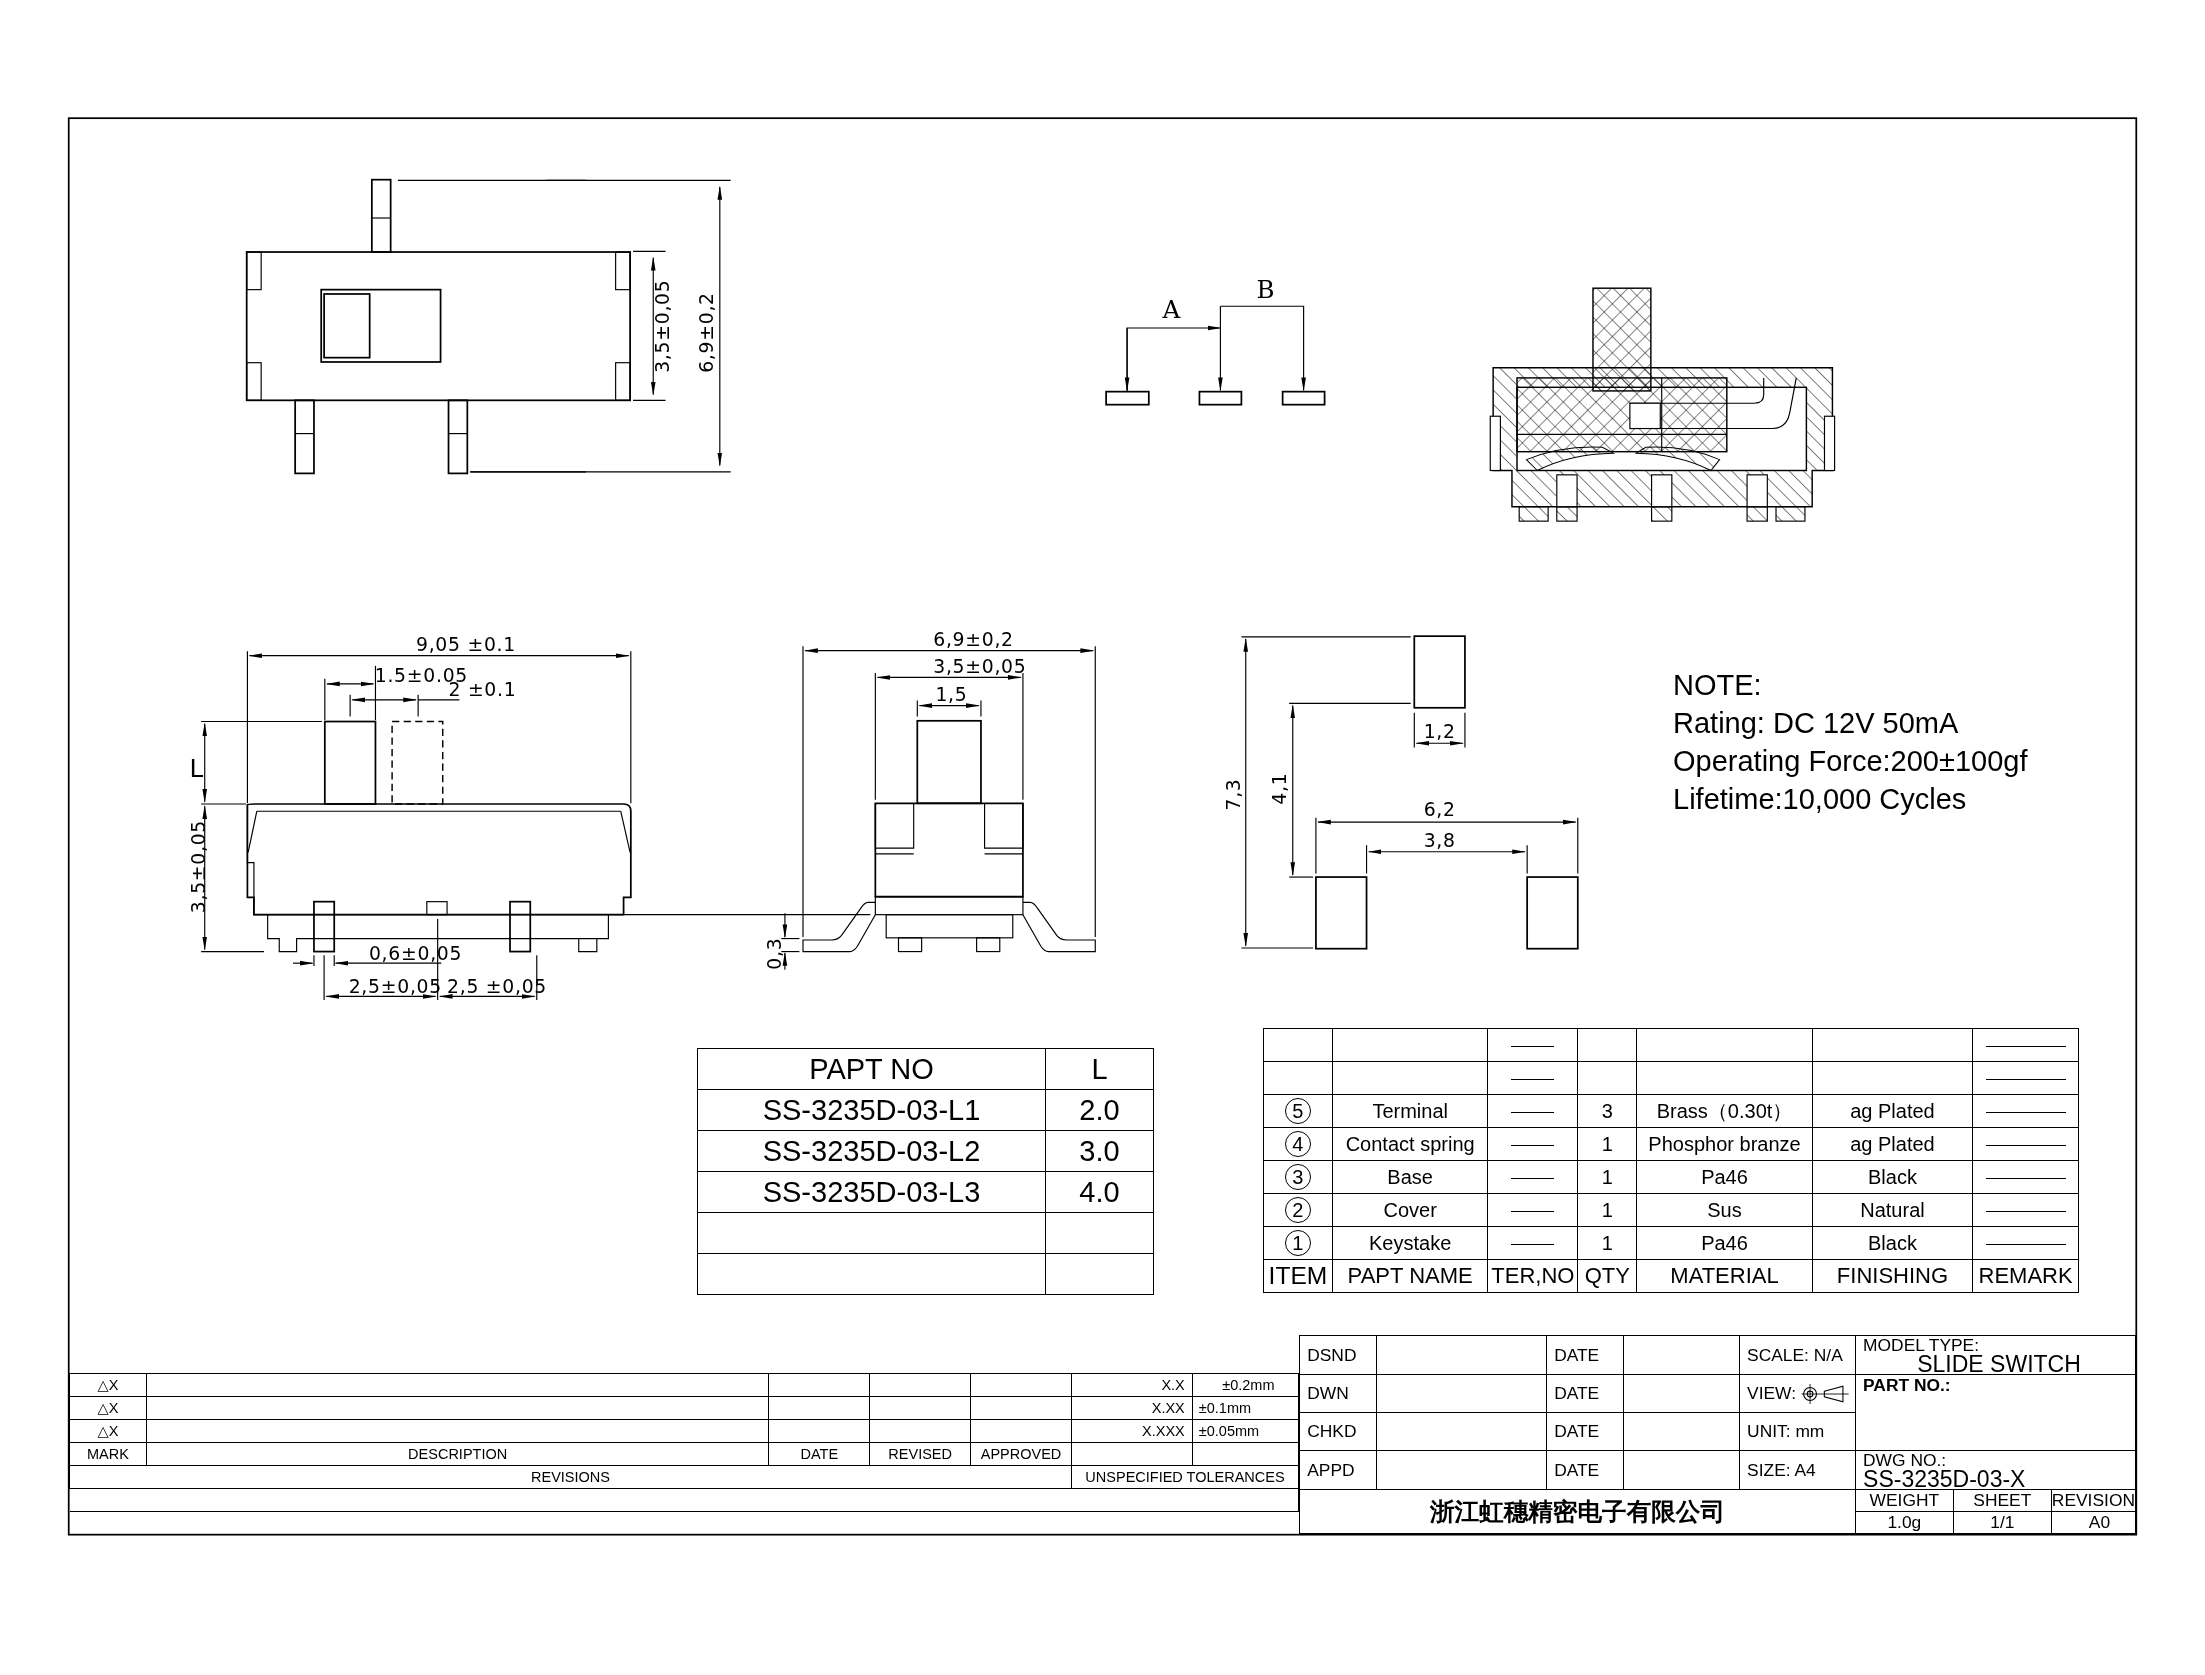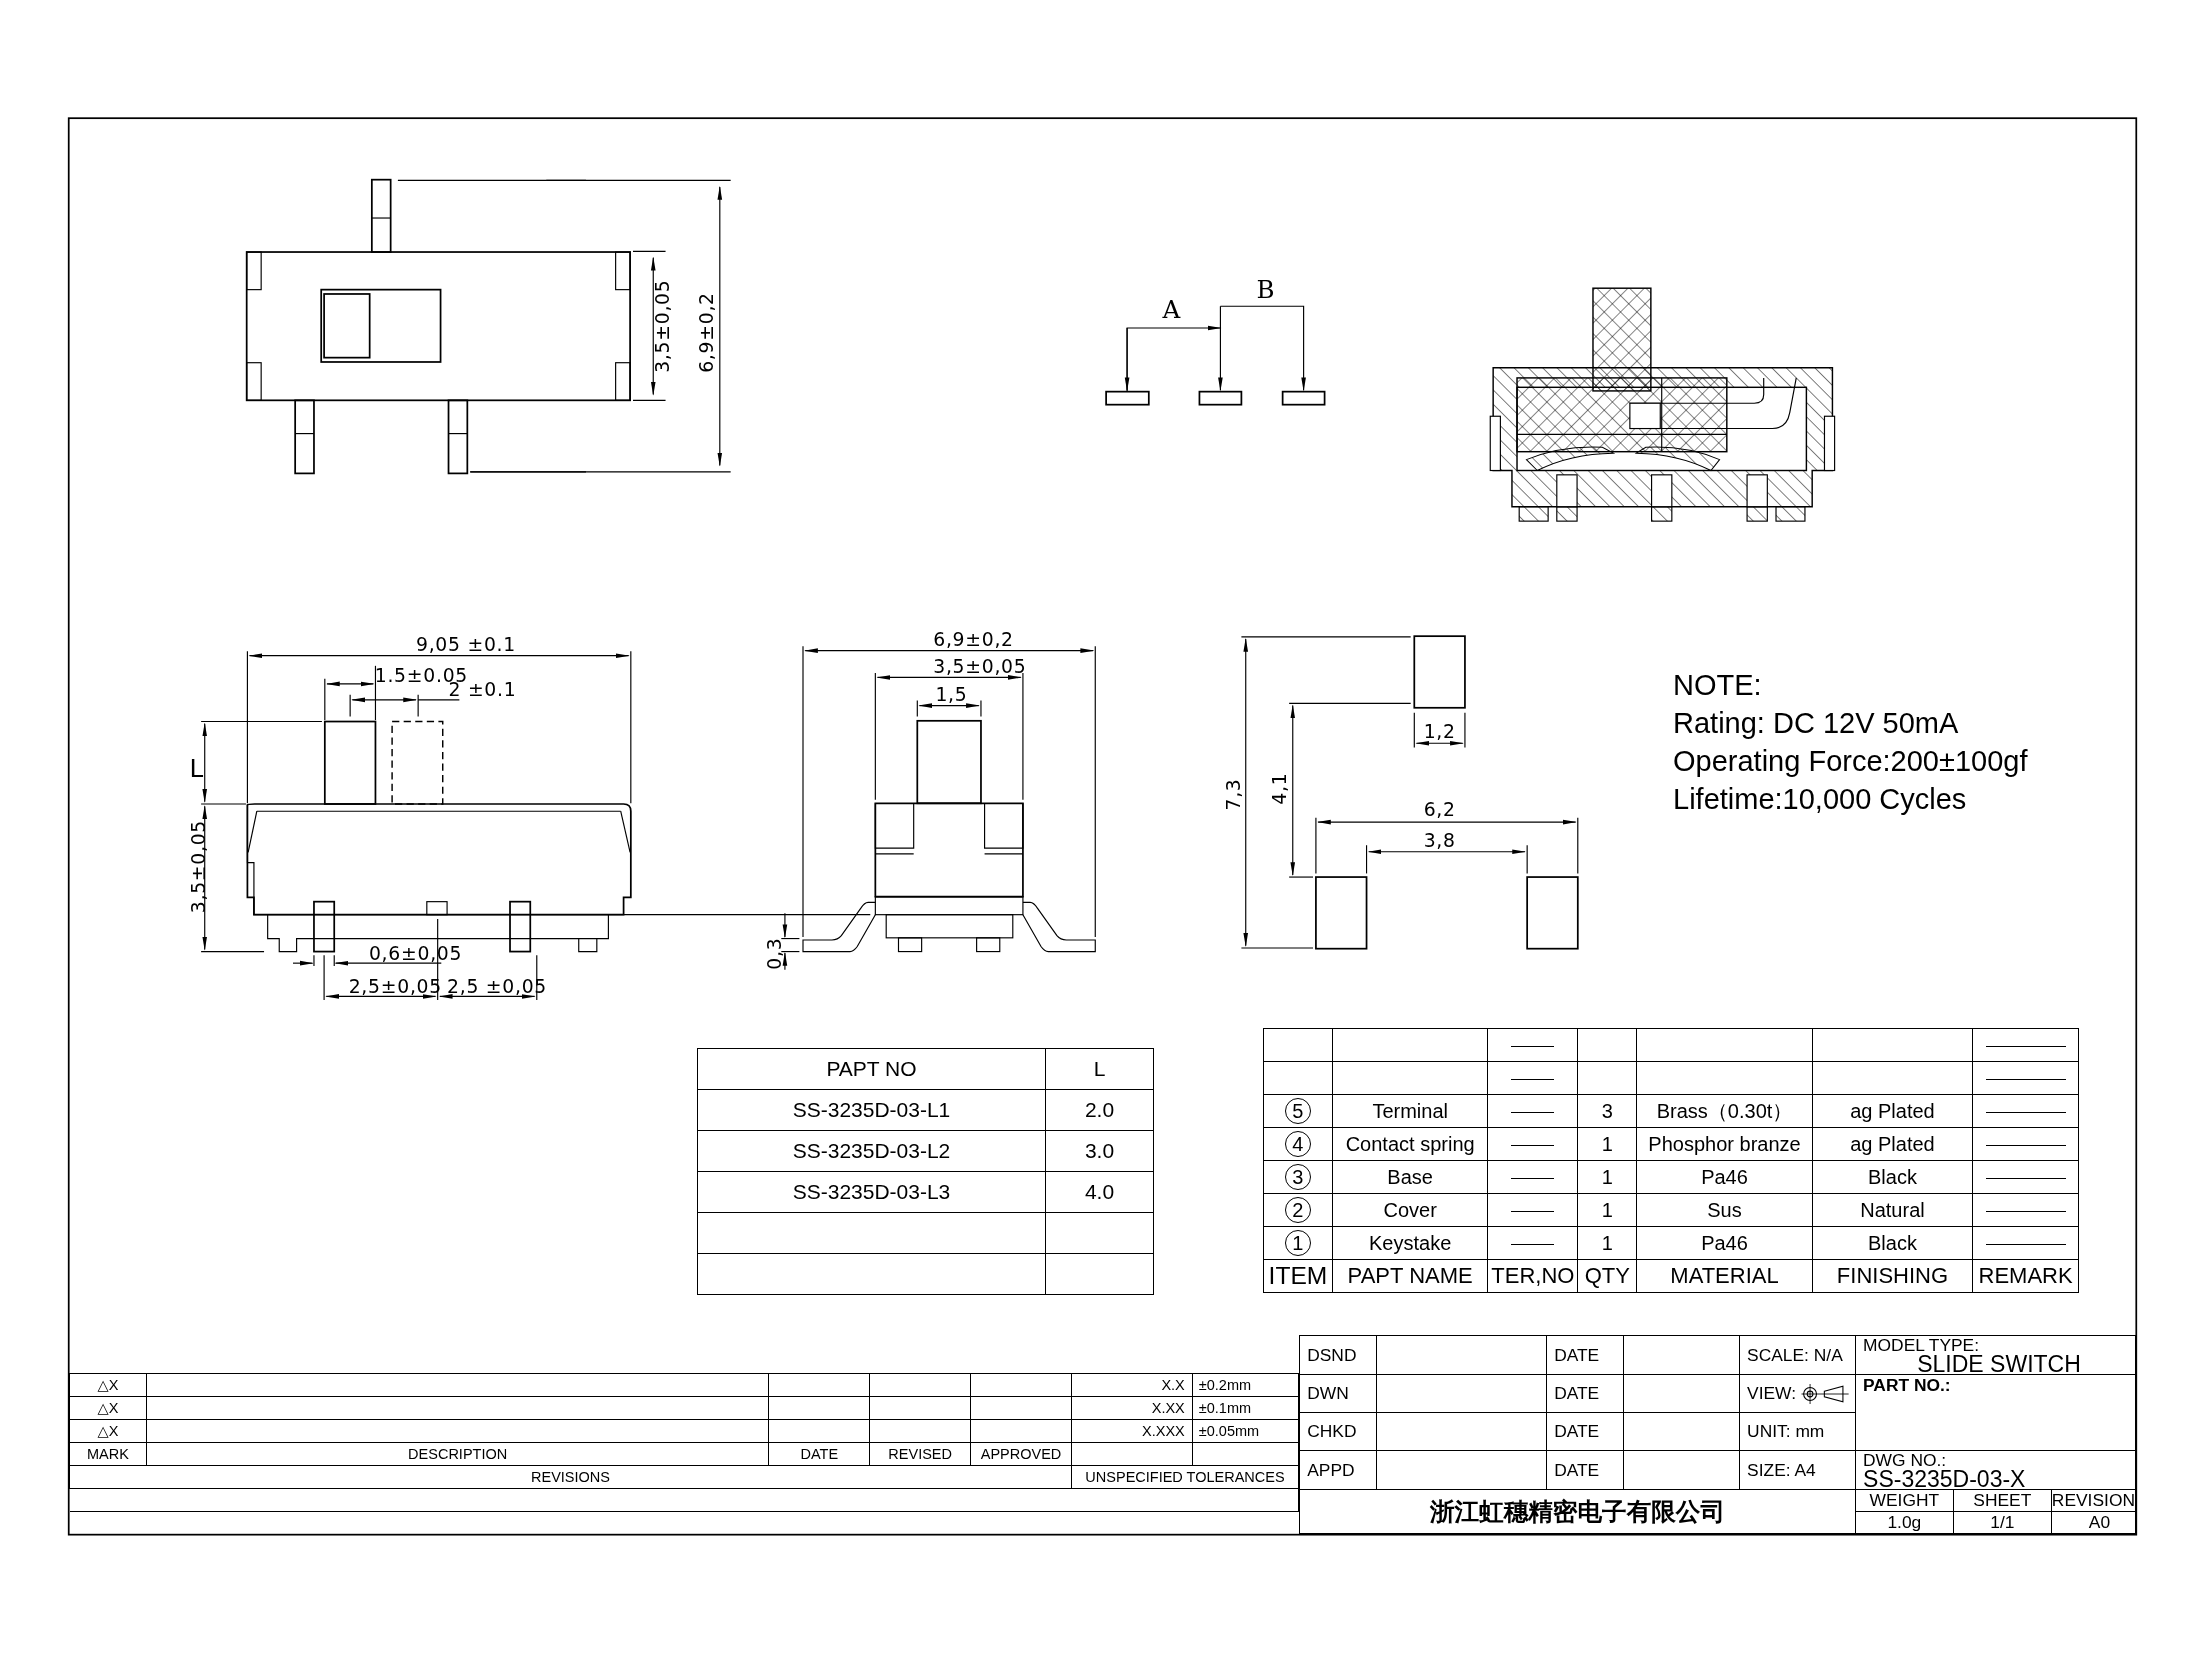--- a/index.html
+++ b/index.html
@@ -11,21 +11,21 @@
   svg.draw .dash { stroke:#000; stroke-width:2; fill:none; stroke-dasharray:10 6; }
   svg.draw text { font-family:"DejaVu Sans", sans-serif; fill:#000; }
   .dimtxt { font-size:26px; font-weight:normal; letter-spacing:1px; }
   .serif { font-family:"DejaVu Serif", serif !important; }
 
   table.grid { border-collapse:collapse; position:absolute; }
   table.grid td { border:1.7px solid #000; padding:0; text-align:center; vertical-align:middle; white-space:nowrap; overflow:hidden; }
 
   
   #partno-table { left:697px; top:1048px; width:457px; }
-  #partno-table td { height:40px; font-size:21px;margin-top:48px; }
+  #partno-table td { height:40px; font-size:29px;margin-top:48px; }
   #partno-table td.c1 { width:347px; }
   #partno-table td.c2 { width:107px; }
 
   
   #bom-table { left:1263px; top:1028px; width:816px; }
   #bom-table td { height:32px; font-size:20px; }
   #bom-table .dash-cell span.d { display:inline-block; width:43px; border-top:1.4px solid #000; vertical-align:middle; }
   #bom-table .rem-cell span.d { display:inline-block; width:80px; border-top:1.4px solid #000; vertical-align:middle; }
   .circ { display:inline-block; width:24.6px; height:24.6px; border:1.4px solid #000; border-radius:50%; line-height:24.6px; font-size:20px; text-align:center; }
   #bom-table tr.hdr td { font-size:22px; }
@@ -384,21 +384,21 @@
       <col style="width:106px">
   </colgroup>
   <tbody>
   <tr>
     <td>△X</td>
         <td></td>
         <td></td>
         <td></td>
         <td></td>
     <td style="text-align:right;padding-right:7.2px">X.X</td>
-    <td style="text-align:left;padding-left:5.8px">±0.2mm</td>
+    <td style="text-align:center;padding-left:5.8px">±0.2mm</td>
   </tr>
   <tr>
     <td>△X</td>
         <td></td>
         <td></td>
         <td></td>
         <td></td>
     <td style="text-align:right;padding-right:7.2px">X.XX</td>
     <td style="text-align:left;padding-left:5.8px">±0.1mm</td>
   </tr>

